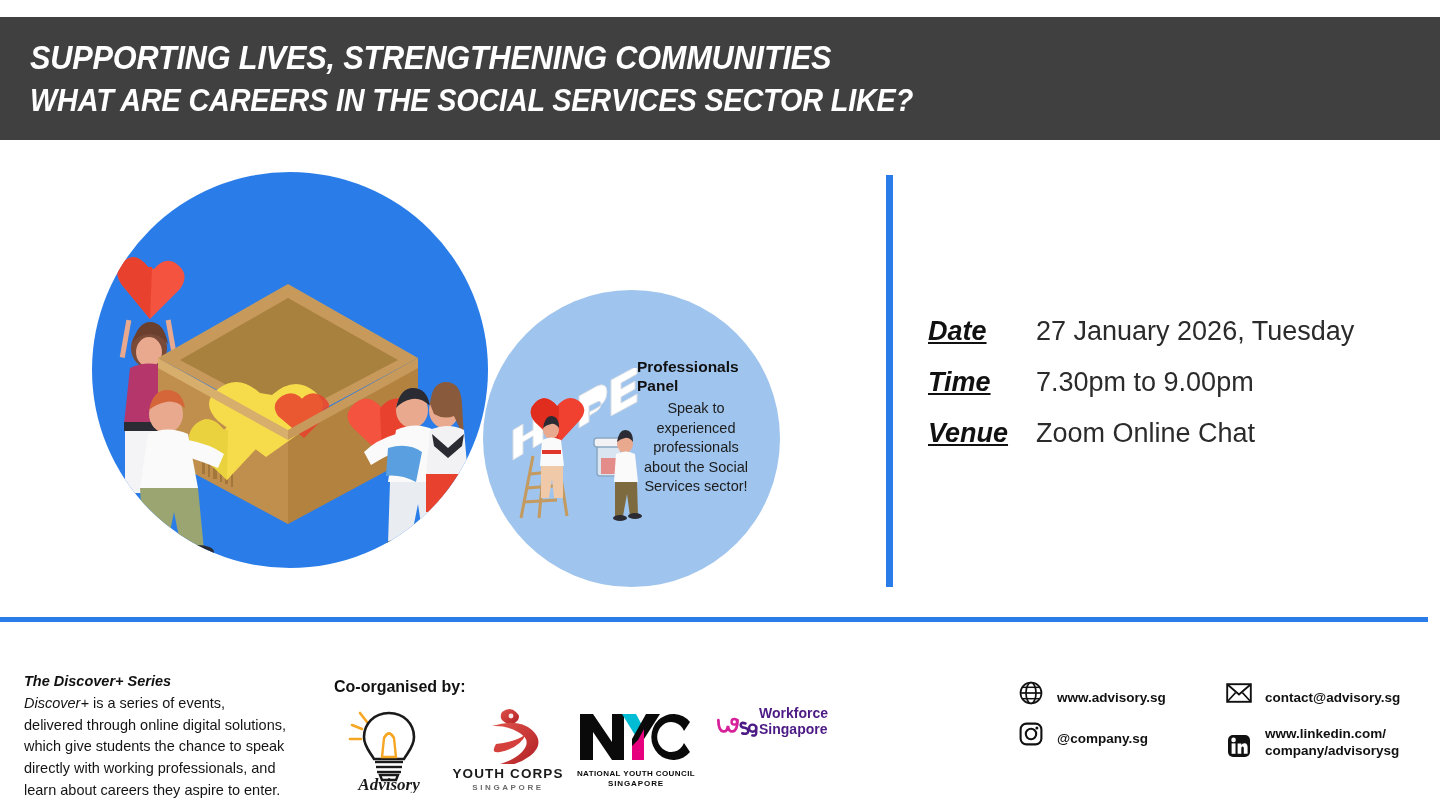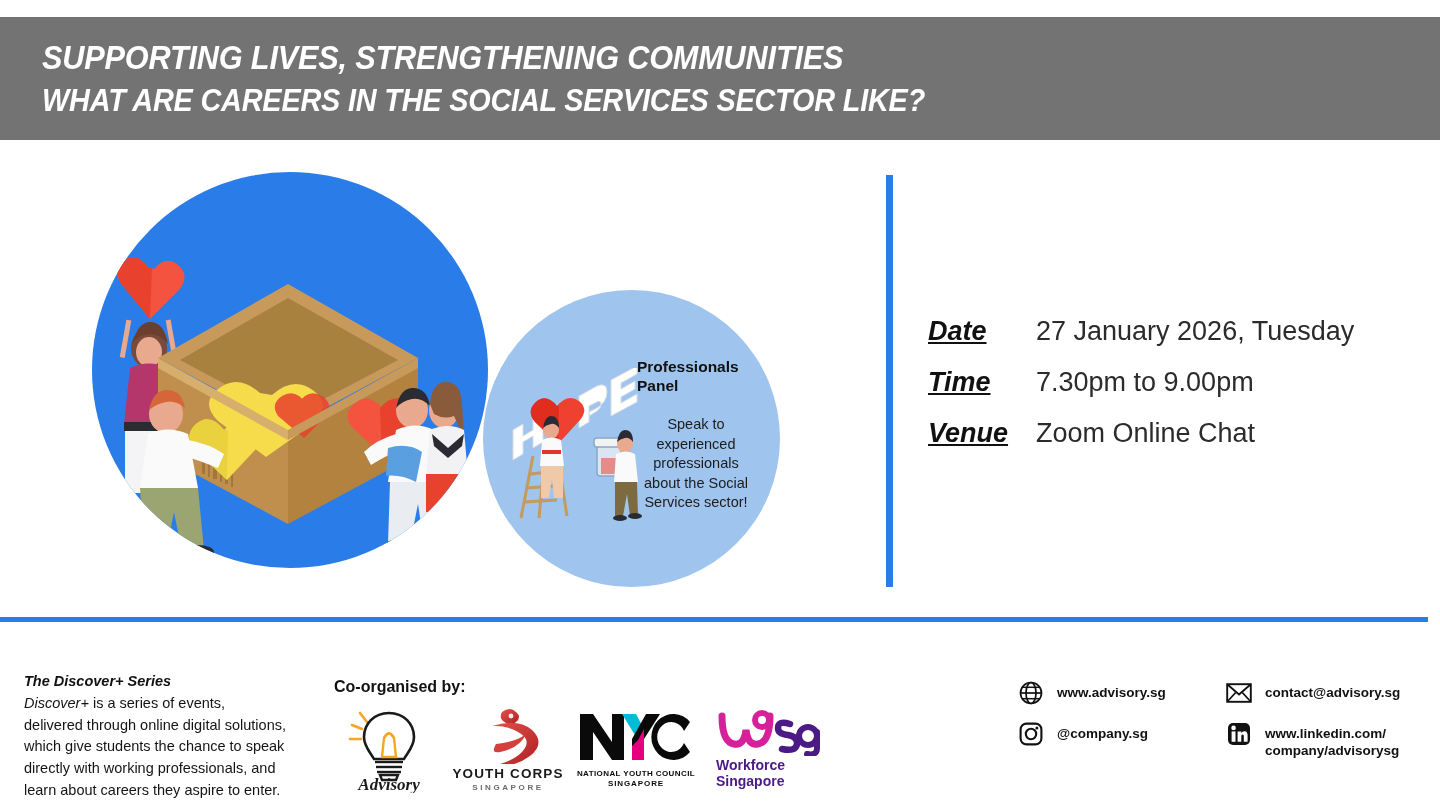--- a/index.html
+++ b/index.html
@@ -16,23 +16,23 @@
     color: #111111;
   }
 
   
   #header-banner {
     position: absolute;
     left: 0;
     top: 17px;
     width: 1440px;
     height: 123px;
-    background: #737373;
+    background: #404040;
     box-sizing: border-box;
-    padding-left: 42px;
+    padding-left: 30px;
     display: flex;
     flex-direction: column;
     justify-content: center;
   }
   #header-banner .hline {
     color: #ffffff;
     font-weight: bold;
     font-style: italic;
     font-stretch: condensed;
     letter-spacing: -0.2px;
@@ -88,21 +88,21 @@
     position: absolute;
     left: 637px;
     top: 217px;
     width: 118px;
   }
   #panel-heading {
     font-size: 15.5px;
     font-weight: bold;
     line-height: 19px;
     color: #111111;
-    margin-bottom: 20px;
+    margin-bottom: 4px;
   }
   #panel-body {
     font-size: 14.5px;
     line-height: 19.5px;
     color: #1c1c1c;
     text-align: center;
   }
 
   
   #detail-rule {
@@ -208,21 +208,21 @@
     width: 420px;
   }
   .contact-col {
     position: absolute;
     top: 0;
   }
   #contact-col-left { left: 0; width: 200px; }
   #contact-col-right { left: 208px; width: 212px; }
   .contact-item {
     display: flex;
-    align-items: flex-start;
+    align-items: flex-end;
     margin-bottom: 15px;
   }
   .contact-icon {
     width: 26px;
     height: 26px;
     flex: 0 0 26px;
     margin-right: 13px;
     display: flex;
     align-items: center;
     justify-content: center;
@@ -459,21 +459,21 @@
           <path d="M62 30 L68 19 L68 50 L56 50 L56 36 Z" fill="#e6007e"></path>
 
           <path d="M114 12 A22 23 0 1 0 114 42 L108 33 A14 15 0 1 1 108 21 Z" fill="#0a0a0a"></path>
         </svg>
         <div style="text-align:center;margin-top:1px;">
           <div style="font-size:8px;font-weight:bold;letter-spacing:0.4px;color:#0a0a0a;">NATIONAL YOUTH COUNCIL</div>
           <div style="font-size:8px;font-weight:bold;letter-spacing:0.9px;color:#0a0a0a;margin-top:1px;">SINGAPORE</div>
         </div>
       </div>
 
-      <div class="logo-slot" style="width:128px;height:90px;flex-direction:column;align-items:flex-start;padding-left:16px;box-sizing:border-box;">
+      <div class="logo-slot" style="width:128px;height:90px;flex-direction:row;align-items:flex-start;padding-left:16px;box-sizing:border-box;">
         <svg width="108" height="46" viewBox="0 0 108 46">
 
           <path d="M6 6 q0 26 12 28 q10 2 12 -14 q2 16 12 14 q12 -2 12 -28" fill="none" stroke="#d6219b" stroke-width="7" stroke-linecap="round"></path>
           <circle cx="46" cy="10" r="7" fill="none" stroke="#d6219b" stroke-width="6"></circle>
 
           <path d="M74 14 q-12 -4 -12 4 q0 6 10 7 q10 2 9 9 q-1 8 -15 5" fill="none" stroke="#4b1a84" stroke-width="6.5" stroke-linecap="round"></path>
 
           <circle cx="92" cy="26" r="9" fill="none" stroke="#4b1a84" stroke-width="6"></circle>
           <path d="M101 22 L101 38 q0 8 -10 6" fill="none" stroke="#4b1a84" stroke-width="6" stroke-linecap="round"></path>
         </svg>

